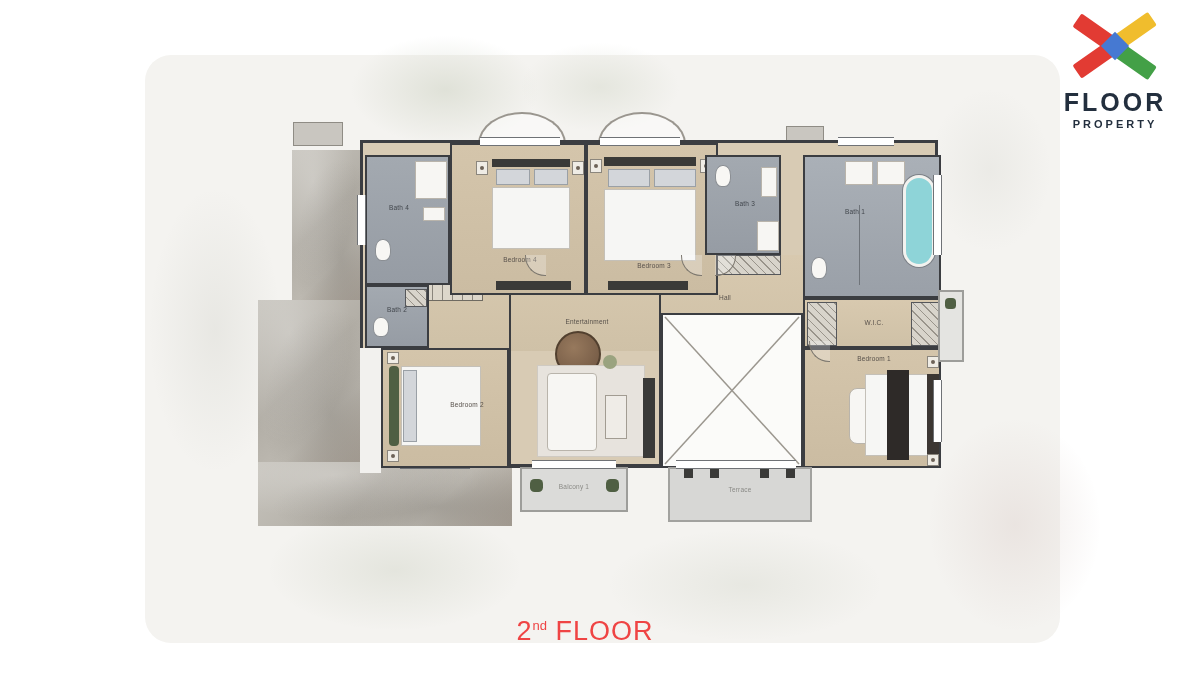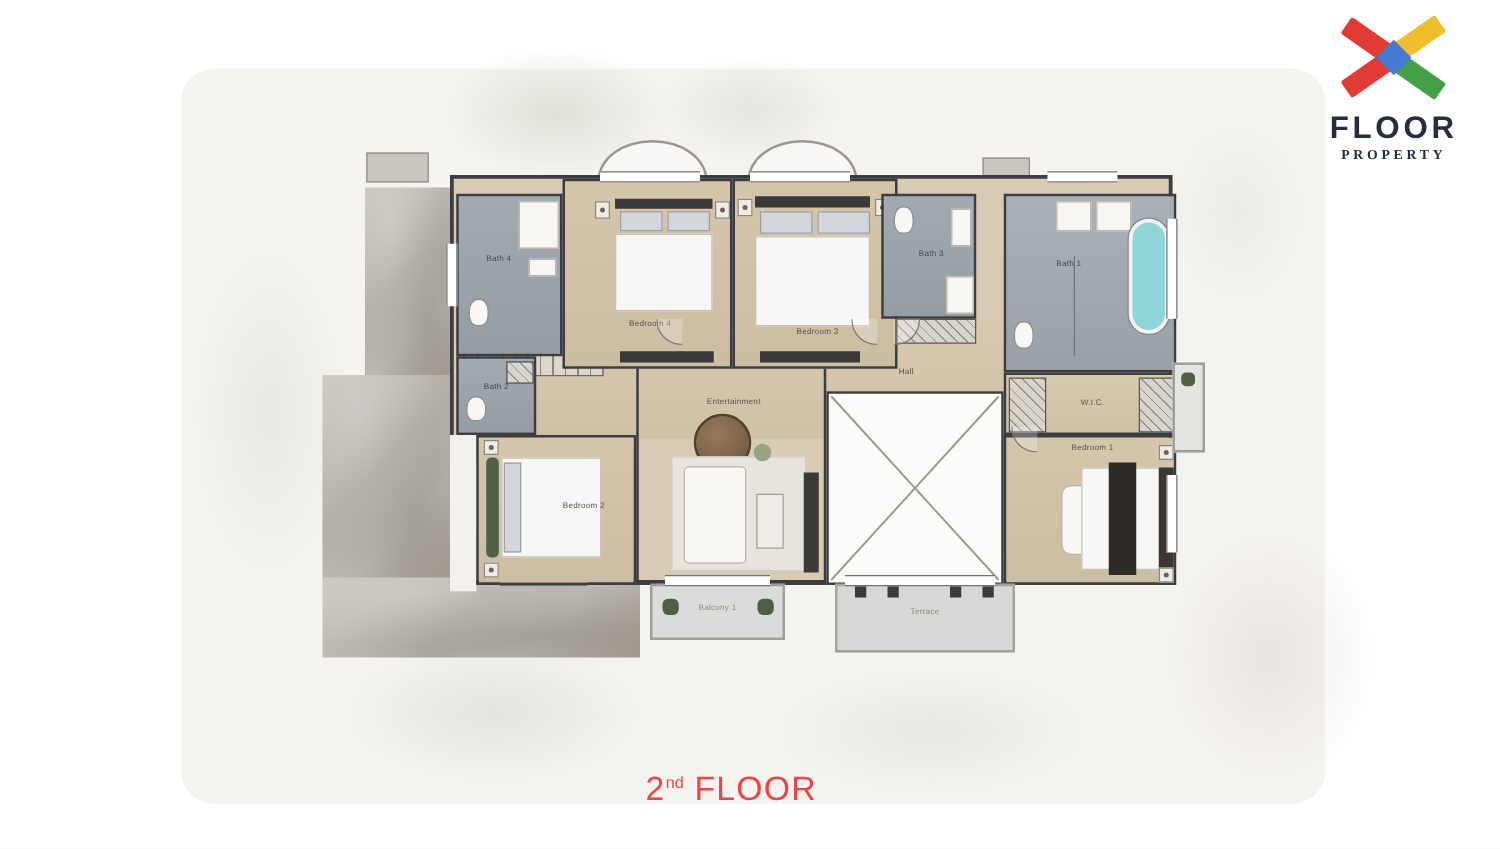--- a/index.html
+++ b/index.html
@@ -41,21 +41,21 @@
   .plant{background:#4f5f43;border-radius:35%;}
   .nightstand{background:#efece5;border:1px solid #8b867d;}
   .nightstand::after{content:"";position:absolute;left:50%;top:50%;width:4px;height:4px;margin:-2px 0 0 -2px;
                      border-radius:50%;background:#6d6358;}
   
   #logo-box{left:1040px;top:8px;width:150px;height:130px;}
   .xbar{position:absolute;width:48px;height:16px;border-radius:2px;transform-origin:0 50%;}
   #brand{position:absolute;left:0;top:80px;width:150px;text-align:center;
          font-size:25px;font-weight:bold;letter-spacing:3px;color:#232f3e;}
   #tagline{position:absolute;left:0;top:110px;width:150px;text-align:center;
-           font-size:11px;font-weight:bold;letter-spacing:3px;color:#232f3e;font-family:Liberation Serif, serif;}
+           font-size:11px;font-weight:bold;letter-spacing:3px;color:#232f3e;}
   
   #caption{left:445px;top:616px;width:280px;text-align:center;color:#ef4444;font-size:27px;letter-spacing:1px;}
   #caption sup{font-size:13px;vertical-align:super;letter-spacing:0;}
 </style>
 </head>
 <body>
 
 <div id="backdrop" class="abs"></div>
 <div class="abs blob" style="left:350px;top:35px;width:190px;height:110px;background:radial-gradient(ellipse,rgba(203,208,192,.5),rgba(203,208,192,0) 70%);"></div>
 <div class="abs blob" style="left:520px;top:42px;width:160px;height:90px;background:radial-gradient(ellipse,rgba(210,214,200,.45),rgba(210,214,200,0) 70%);"></div>

